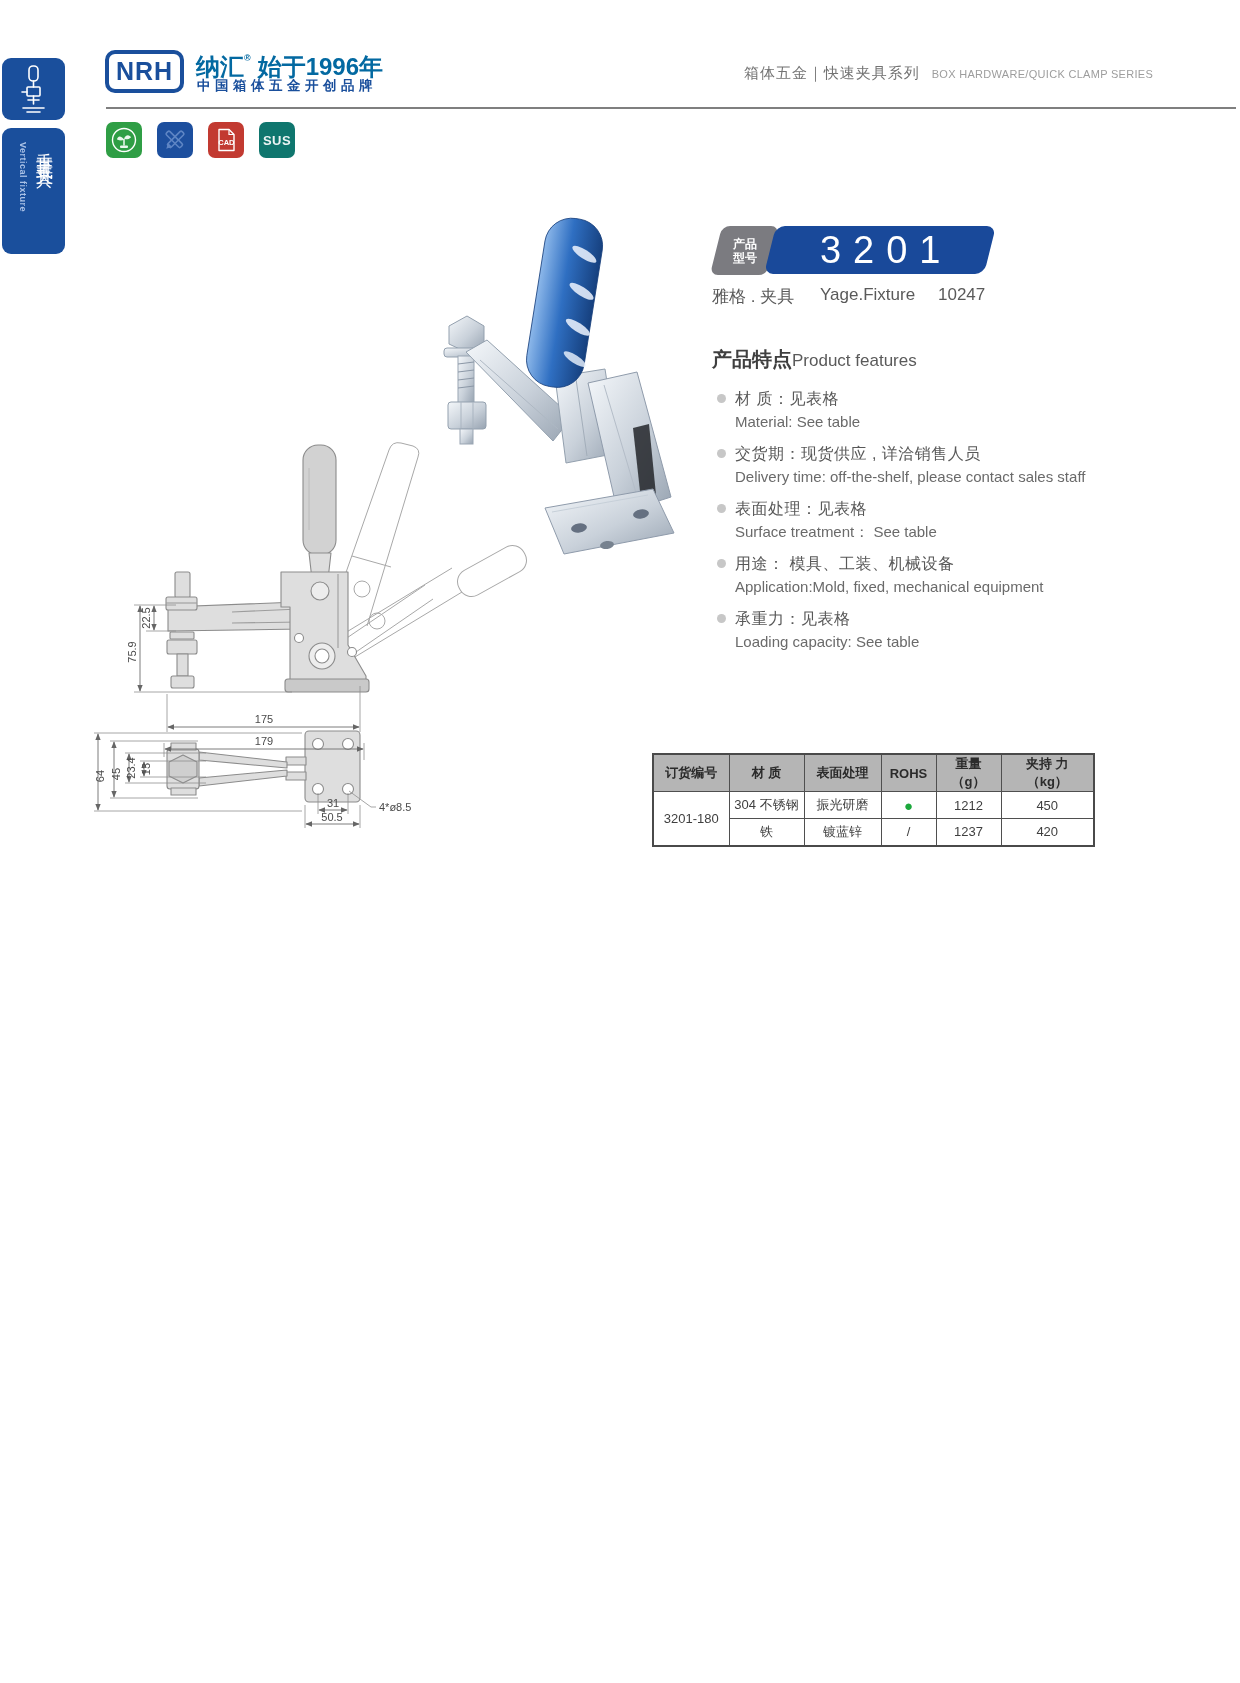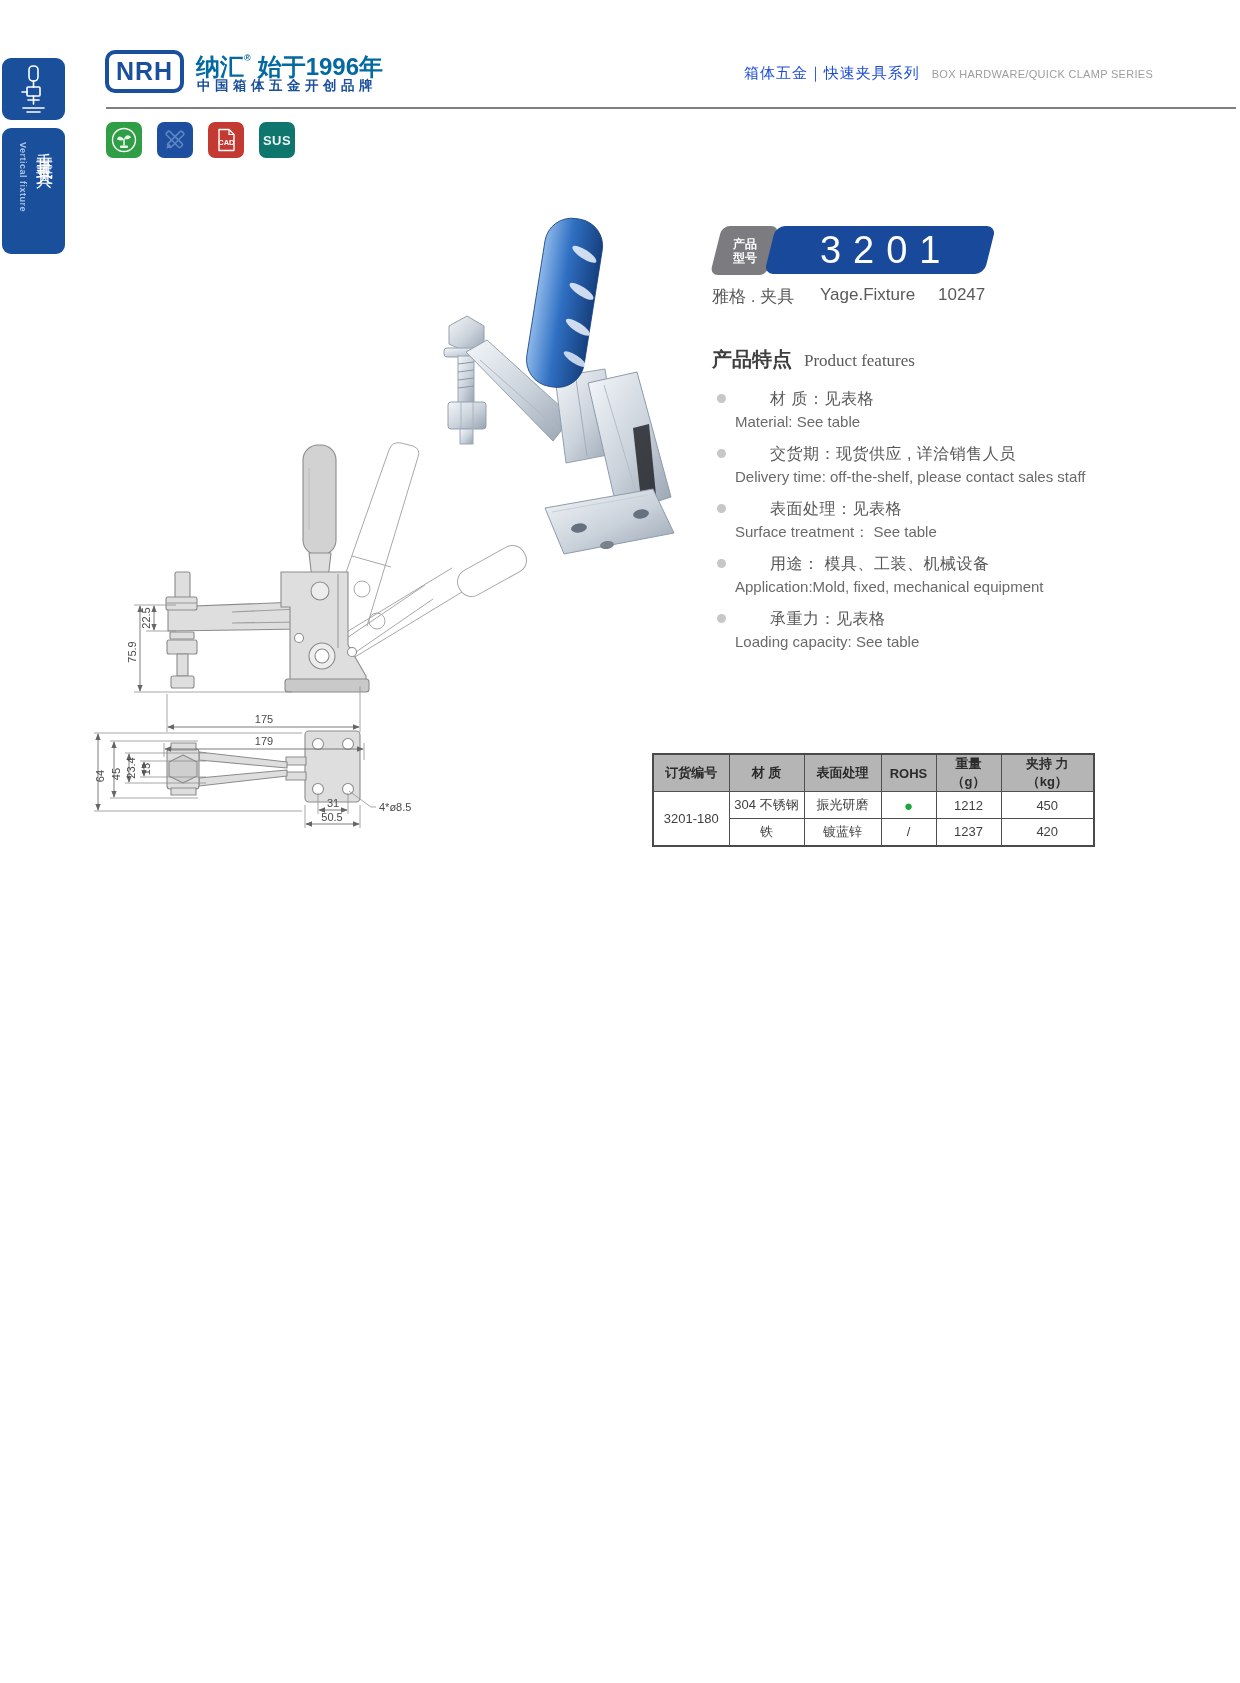--- a/index.html
+++ b/index.html
@@ -20,21 +20,21 @@
   
   .logo-box { position:absolute; left:105px; top:50px; width:79px; height:43px;
     border:4px solid #1a4f9c; border-radius:10px; display:flex; align-items:center; justify-content:center; }
   .logo-box span { color:#1a4f9c; font-size:25px; font-weight:bold; letter-spacing:1px; }
   .brand-line1 { position:absolute; left:196px; top:51px; color:#0369a1; font-weight:bold; font-size:24px; }
   .brand-line1 sup { font-size:9px; vertical-align:14px; }
   .brand-line1 .slogan { margin-left:7px; }
   .brand-line2 { position:absolute; left:197px; top:77px; color:#1a4f9c; font-size:13.5px;
     font-weight:bold; letter-spacing:4.5px; }
   .header-right { position:absolute; left:744px; top:64px; display:flex; align-items:baseline; gap:12px; }
-  .header-right .cn { font-size:15px; color:#1d4ed8; letter-spacing:1px; }
+  .header-right .cn { font-size:15px; color:#737373; letter-spacing:1px; }
   .header-right .en { font-size:11px; color:#9d9d9d; letter-spacing:.3px; }
   .header-rule { position:absolute; left:106px; top:107px; width:1130px; height:2px; background:#7f7f7f; }
 
   
   .badges { position:absolute; left:106px; top:122px; display:flex; gap:15px; }
   .badge { width:36px; height:36px; border-radius:7px; display:flex; align-items:center; justify-content:center; }
   .badge.green { background:#2f9e45; }
   .badge.blue  { background:#1d4f9e; }
   .badge.red   { background:#c23a31; }
   .badge.yellow{ background:#0f766e; }
@@ -53,25 +53,25 @@
     letter-spacing:12px; padding-left:12px; }
   .model-sub { position:absolute; left:712px; top:285px; width:300px; font-size:17px; color:#5a5a5a; }
   .model-sub .cn { position:absolute; left:0; white-space:nowrap; }
   .model-sub .en { position:absolute; left:108px; white-space:nowrap; }
   .model-sub .code { position:absolute; left:226px; white-space:nowrap; }
 
   
   .features { position:absolute; left:712px; top:346px; width:490px; }
   .features-title { margin-bottom:15px; }
   .features-title .cn { font-size:20px; font-weight:bold; color:#3f3f3f; }
-  .features-title .en { font-size:17px; color:#5a5a5a; margin-left:12px;font-family:Liberation Serif, serif; }
+  .features-title .en { font-size:17px; color:#5a5a5a; margin-left:0; }
   .feature-item { position:relative; padding-left:23px; margin-bottom:11px; }
   .feature-item .bullet { position:absolute; left:5px; top:6px; width:9px; height:9px;
     border-radius:50%; background:#c7c7c7; }
-  .feature-item .f-cn { font-size:16px; color:#585858; line-height:21px; margin-bottom:3px; letter-spacing:.5px;margin-left:35px; }
+  .feature-item .f-cn { font-size:16px; color:#585858; line-height:21px; margin-bottom:3px; letter-spacing:.5px; }
   .feature-item .f-en { font-size:15px; color:#6a6a6a; line-height:20px; }
 
   
   .spec { position:absolute; left:652px; top:753px; }
   table { border-collapse:collapse; table-layout:fixed; }
   th,td { border:1px solid #4f4f4f; text-align:center; vertical-align:middle;
     font-size:13px; color:#3f3f3f; padding:0 4px; }
   th { background:#b5b5b5; color:#2b2b2b; height:25px; font-weight:bold; }
   td { height:27px; background:#fff; }
   table { border:2px solid #4a4a4a; }

